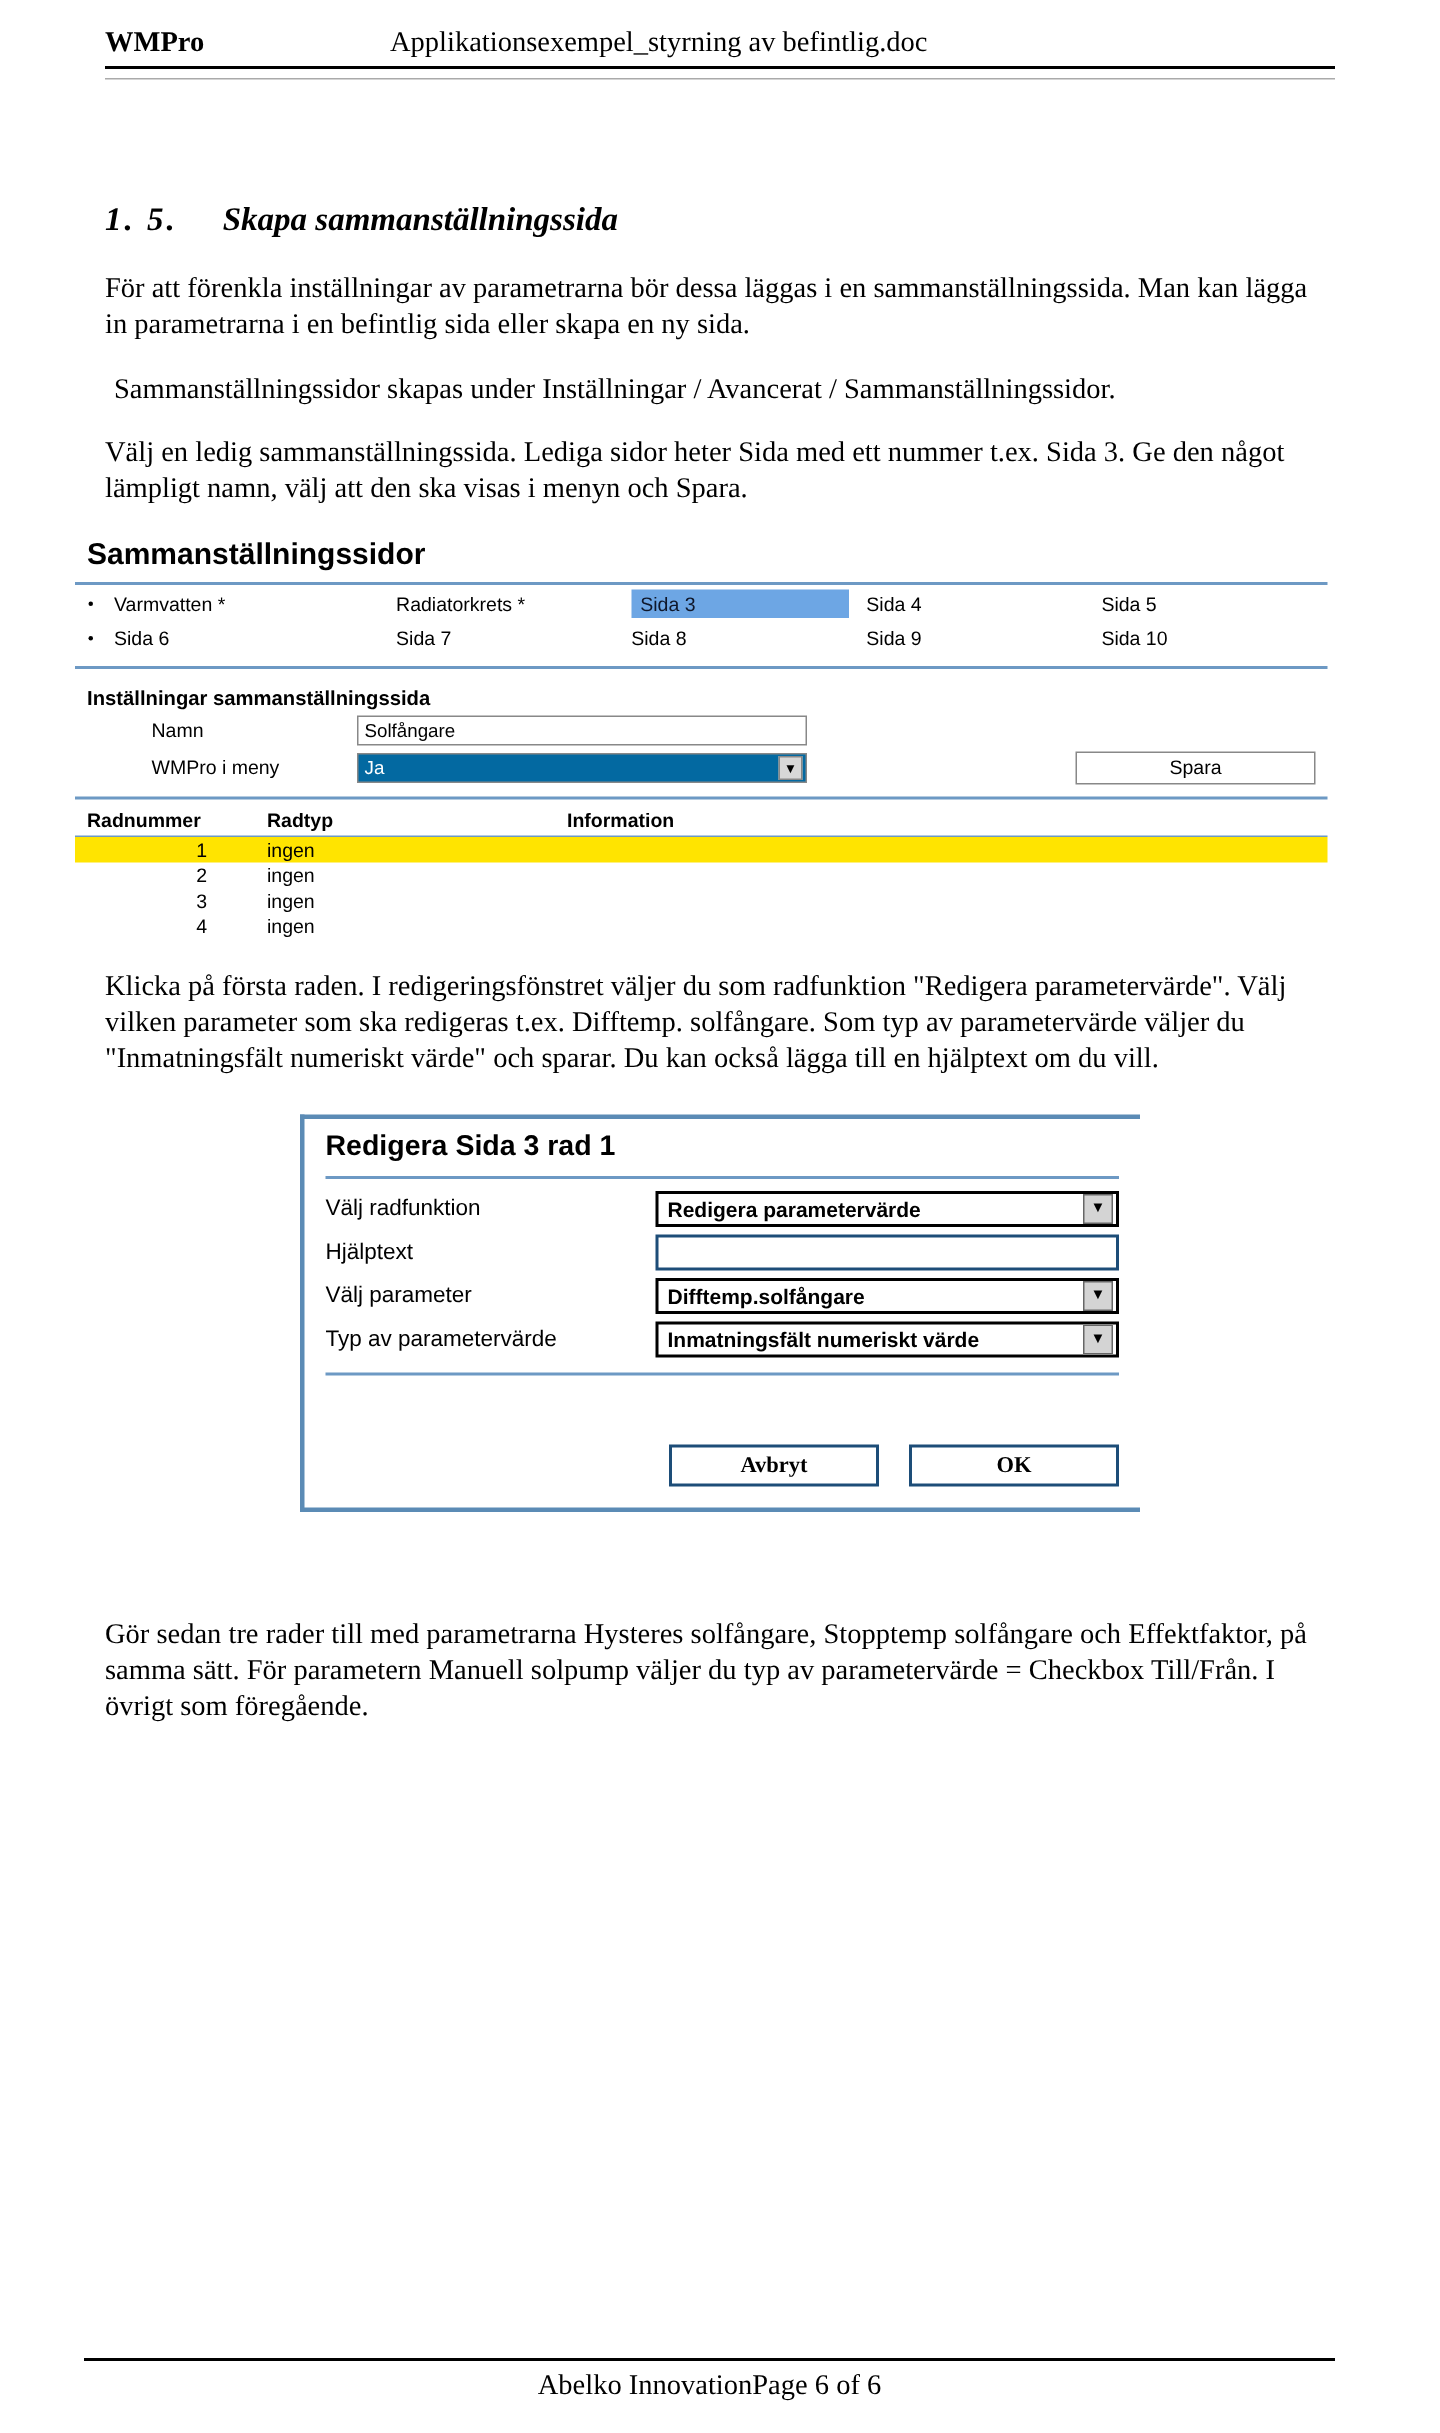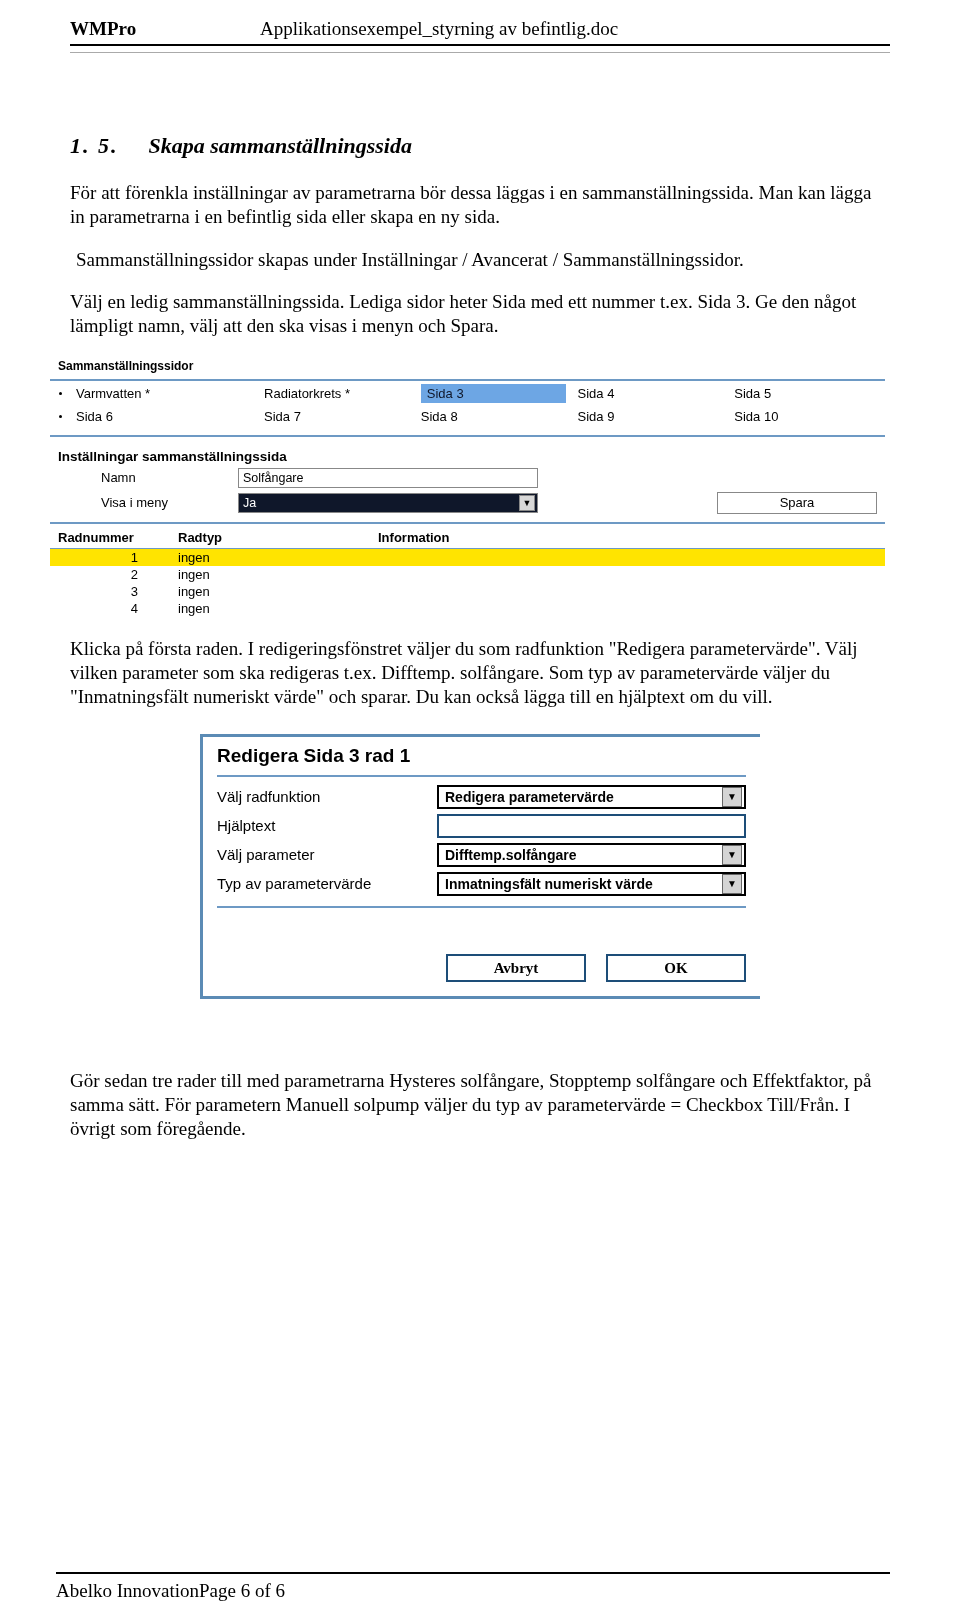--- a/index.html
+++ b/index.html
@@ -34,21 +34,21 @@
   }
   .section-heading .num { display:inline-block; margin-right: 30px; letter-spacing: 2px;}
   p.body { font-size: 19px; line-height: 1.28; margin: 0 0 18px 0; }
   p.body.last-para { margin-bottom: 40px; }
   .screenshot1 {
     font-family: Arial, Helvetica, sans-serif;
     width: 835px;
     margin: 10px 0 20px -20px;
     font-size: 13px;
   }
-  .ss1-title { font-weight: bold; font-size: 12px; padding: 2px 8px 6px 8px; border-bottom: 2px solid #6d99c4; }
+  .ss1-title { font-weight: bold; font-size: 20px; padding: 2px 8px 6px 8px; border-bottom: 2px solid #6d99c4; }
   .ss1-grid {
     display: grid;
     grid-template-columns: 20px 1.2fr 1fr 1fr 1fr 1fr;
     align-items: center;
   }
   .ss1-cell { padding: 3px 6px; }
   .ss1-bullet { width:3px;height:3px;background:#000;border-radius:50%; margin:auto;}
   .ss1-selected { background: #6da6e4; display:block; padding:2px 6px; color:#0f172a;}
   .ss1-section { font-weight: bold; padding: 10px 8px 4px 8px; font-size: 13.5px; grid-column: 1 / -1;}
   .ss1-form {
@@ -57,21 +57,21 @@
     row-gap: 4px;
     align-items: center;
     padding: 0 8px;
   }
   .ss1-label { font-size: 13px; margin-left: 43px;}
   .ss1-input {
     border: 1px solid #888; height: 20px; padding: 1px 4px; font-family: Arial; font-size: 12.5px;
     background:#fff;
   }
   .ss1-select {
-    border: 1px solid #888; height: 20px; background: #0f172a; color:#fff; font-family: Arial; font-size: 12.5px;
+    border: 1px solid #888; height: 20px; background: #0369a1; color:#fff; font-family: Arial; font-size: 12.5px;
     display:flex; align-items:center; justify-content:space-between; padding:0 2px 0 4px;
   }
   .ss1-dd-btn { width:16px;height:16px;background:#d8d8d8;border:1px solid #888; display:flex;align-items:center;justify-content:center;font-size:9px;color:#000;}
   .ss1-spara {
     border: 1px solid #888; height:22px; text-align:center; font-size:13px; line-height:20px; background:#fff;
   }
   .ss1-hr { border-top:2px solid #6d99c4; margin:8px 0 2px 0; grid-column: 1/-1;}
   .ss1-th-row {
     display:grid; grid-template-columns: 120px 200px 1fr; font-weight:bold; padding: 6px 8px 3px 8px;
     border-bottom: 1px solid #6d99c4;
@@ -97,21 +97,21 @@
     border:2px solid #000000; height:24px; display:flex; align-items:center; justify-content:space-between;
     padding:0 2px 0 6px; font-weight:bold; font-size:14px; background:#fff;
   }
   .ss2-input { border:2px solid #1d4d78; height:24px; background:#fff;}
   .ss2-dd { width:20px;height:20px;background:#d4d4d4;border:1px solid #666;display:flex;align-items:center;justify-content:center;font-size:10px;}
   .ss2-btns { display:flex; justify-content:flex-end; gap:20px; margin-top:46px;}
   .ss2-btn { border:2px solid #1d4d78; width:140px; height:28px; text-align:center; line-height:24px; font-weight:bold; font-size:15px; background:#fff;font-family:Liberation Serif, serif;}
   .footer {
     position:absolute; bottom:20px; left:56px; right:70px;
     border-top:2px solid #000; padding-top:6px;
-    display:flex; justify-content:flex-start; font-size:19px;
+    display:flex; justify-content:center; font-size:19px;
   }
 </style>
 </head>
 <body>
 
 <div class="page">
 
   <div class="header-row">
     <span class="header-left">WMPro</span>
     <span class="header-center">Applikationsexempel_styrning av befintlig.doc</span>
@@ -152,21 +152,21 @@
       <div class="ss1-hr"></div>
       <div class="ss1-section">Inställningar sammanställningssida</div>
     </div>
 
     <div class="ss1-form">
       <div class="ss1-label">Namn</div>
       <input class="ss1-input" value="Solfångare" style="">
       <div></div>
         <div></div>
 
-      <div class="ss1-label">Visa i meny</div>
+      <div class="ss1-label">WMPro i meny</div>
       <div class="ss1-select">
         <span>Ja</span>
         <span class="ss1-dd-btn">▼</span>
       </div>
       <div></div>
       <div class="ss1-spara">Spara</div>
     </div>
 
     <div style="border-top:2px solid #6d99c4; margin-top:8px;"></div>
     <div class="ss1-th-row">

